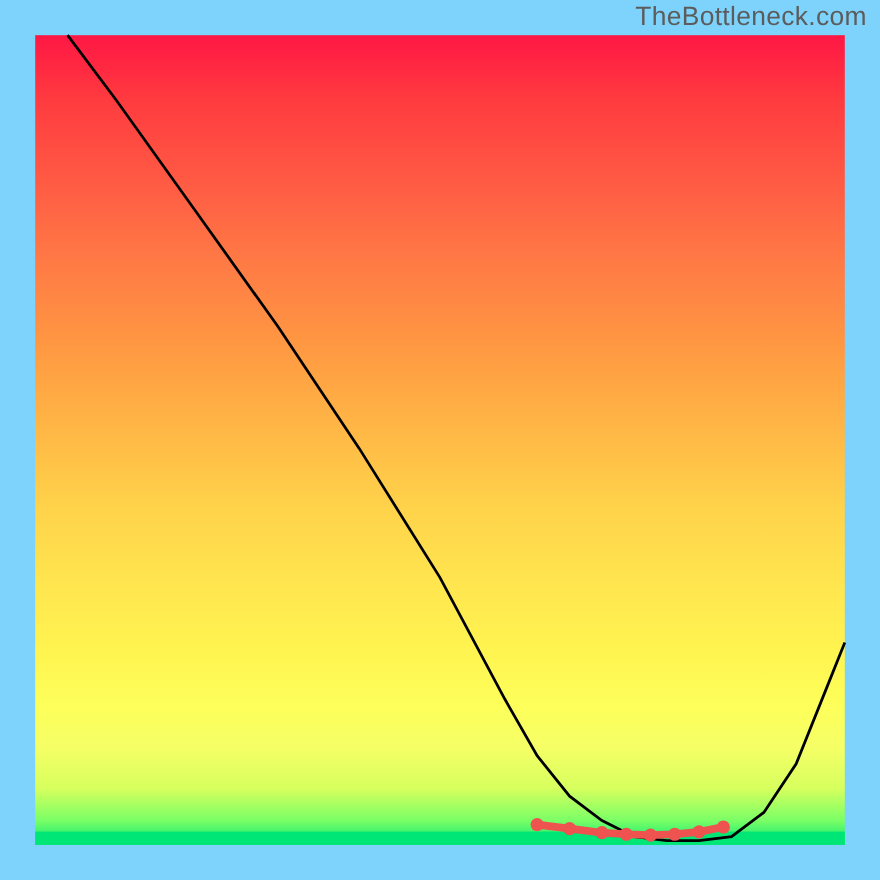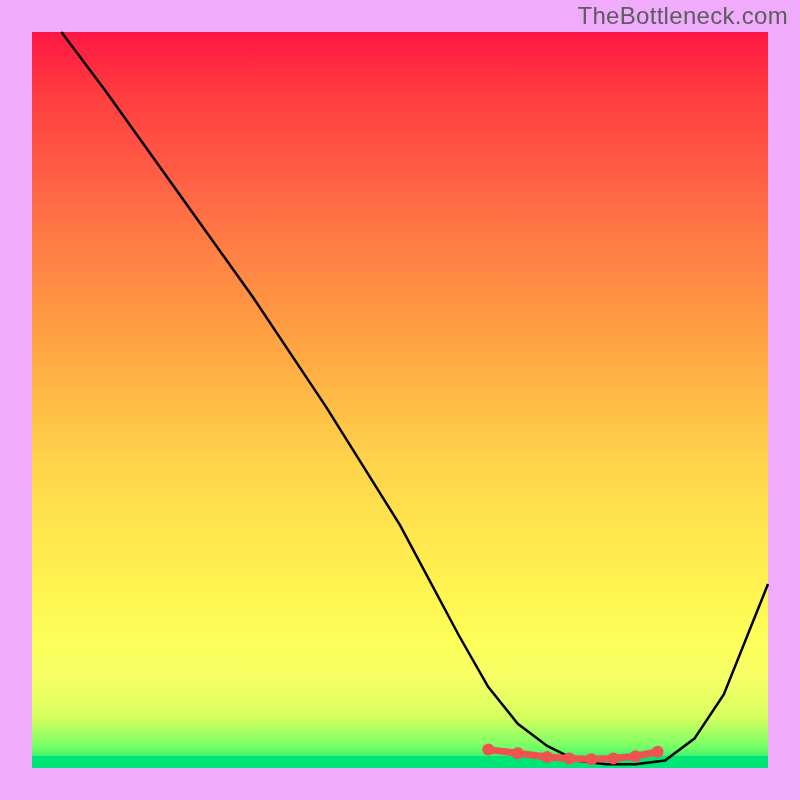--- a/index.html
+++ b/index.html
@@ -8,21 +8,21 @@
     width: 800px;
     height: 800px;
     background: #000;
     overflow: hidden;
     font-family: Arial, Helvetica, sans-serif;
   }
   .frame {
     position: relative;
     width: 800px;
     height: 800px;
-    background: #f0abfc;
+    background: #7dd3fc;
   }
   .watermark {
     position: absolute;
     top: 2px;
     right: 12px;
     color: #5c5c5c;
     font-size: 24px;
     font-weight: 500;
     letter-spacing: 0.3px;
     z-index: 10;

